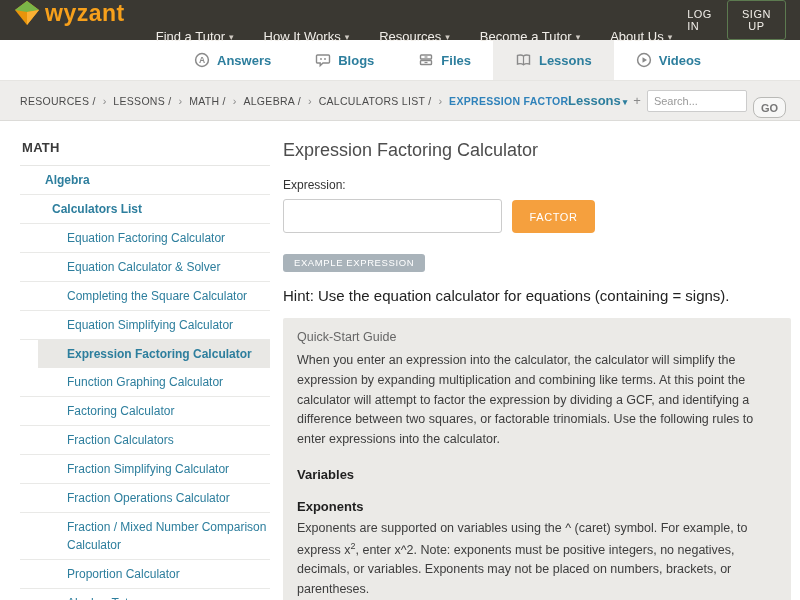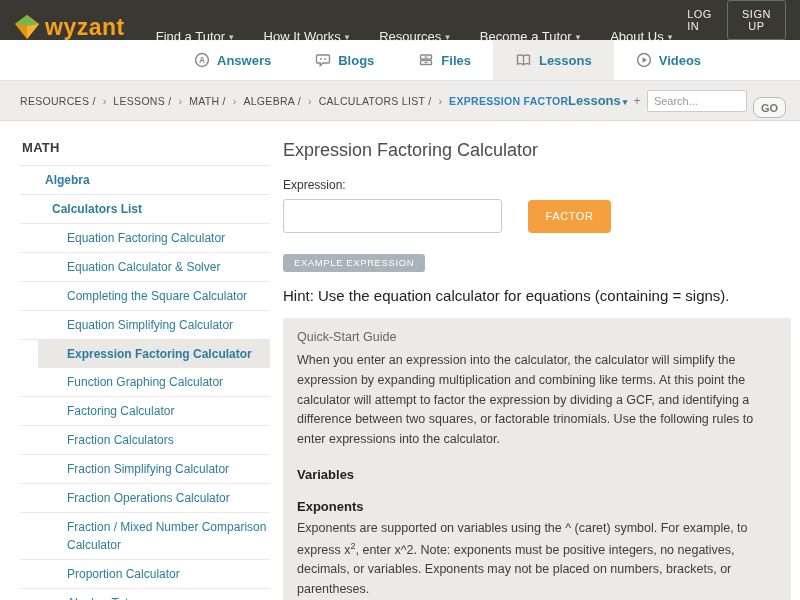--- a/index.html
+++ b/index.html
@@ -1,20 +1,20 @@
 <!DOCTYPE html>
 <html><head>
 <meta charset="utf-8">
 <style>
   * { margin:0; padding:0; box-sizing:border-box; }
   html,body { width:800px; height:600px; overflow:hidden; background:#fff;
               font-family:"Liberation Sans", sans-serif; }
 
   
-  .topnav { height:40px; background:#3a3832; display:flex; align-items:flex-end; padding:0 14px; }
+  .topnav { height:40px; background:#3a3832; display:flex; align-items:flex-start; padding:0 14px; }
   .logo { display:flex; align-items:center; gap:5px; margin-right:16px; cursor:pointer; }
   .logo svg { display:block; }
   .brand { color:#f7a01b; font-size:23px; font-weight:bold; letter-spacing:0.5px; line-height:1; }
   .topnav-links { display:flex; align-items:center; flex:1; }
   .topnav-item { color:#f0ede8; font-size:13px; padding:17px 15px; height:40px; line-height:40px; cursor:pointer; white-space:nowrap; }
   .topnav-item .caret { font-size:9px; color:#cfcac2; margin-left:4px; vertical-align:1px; }
   .auth { display:flex; align-items:center; gap:14px; }
   .login { color:#f0ede8; font-size:11px; letter-spacing:0.5px; cursor:pointer; }
   .signup { color:#f3f0ea; font-size:11px; letter-spacing:0.5px; border:1px solid #5c7a50; border-radius:3px; padding:7px 13px; background:transparent; cursor:pointer; }
 
@@ -50,21 +50,21 @@
   .lv1 { padding-left:25px; }
   .lv2 { padding-left:32px; }
   .lv3 { padding-left:47px; }
   .bold { font-weight:bold; }
   .sidebar li.active { background:#e9e8e5; font-weight:bold; margin-left:18px; padding-left:29px; border-bottom:none; }
 
   
   .main { position:absolute; left:283px; top:0; width:508px; }
   .page-title { font-size:18px; font-weight:normal; color:#4d4d4d; margin-top:19px; }
   .expr-label { font-size:12px; color:#333; margin-top:17px; }
-  .expr-row { display:flex; align-items:center; margin-top:7px; gap:26px; }
+  .expr-row { display:flex; align-items:flex-end; margin-top:7px; gap:10px; }
   .expr-input { width:219px; height:34px; border:1px solid #ccc; border-radius:3px; padding:0 8px; font-size:13px; color:#333; font-family:"Liberation Sans", sans-serif; }
   .factor-btn { width:83px; height:33px; background:#f5a03e; border:none; border-radius:4px; color:#fff; font-size:11px; letter-spacing:0.6px; cursor:pointer; font-family:"Liberation Sans", sans-serif; }
   .example-btn { margin-top:21px; height:18px; padding:0 11px; background:#a9b3ba; border:none; border-radius:3px; color:#fff; font-size:9.5px; letter-spacing:0.6px; cursor:pointer; display:inline-block; line-height:18px; font-family:"Liberation Sans", sans-serif; }
   .hint { font-size:15px; color:#222; margin-top:15px; }
 
   .guide { margin-top:14px; background:#ebeae7; border-radius:2px; padding:12px 14px 20px 14px; }
   .guide-title { font-size:12.5px; color:#666; margin-bottom:7px; }
   .guide p { font-size:12.5px; color:#3d3d3d; line-height:1.58; }
   .guide h3 { font-size:13px; color:#1f1f1f; margin-top:17px; margin-bottom:5px; }
   .guide sup { font-size:9px; }

